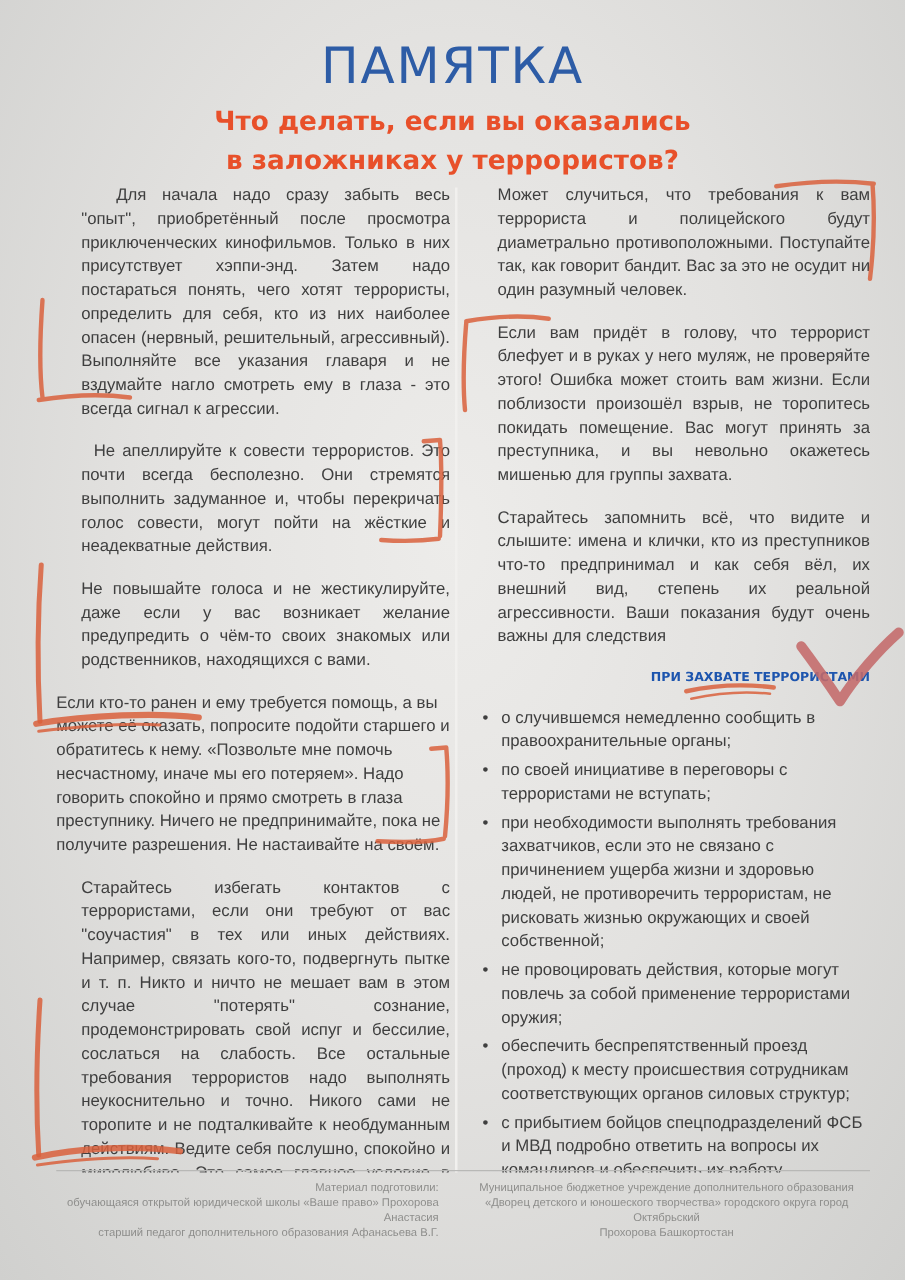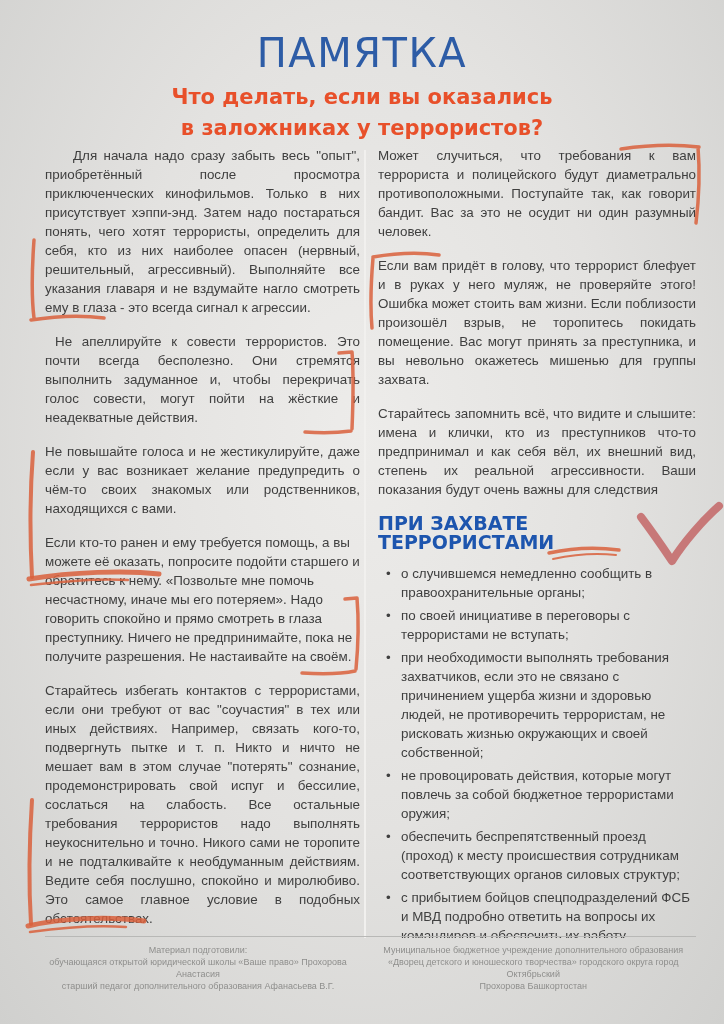--- a/index.html
+++ b/index.html
@@ -35,41 +35,41 @@
   }
   .subtitle{margin:0;font-family:"DejaVu Sans",sans-serif;font-weight:700;font-size:21px;line-height:31px;color:var(--subtitle-orange);}
   .subtitle-line{display:block;}
 
   
   .col{position:absolute;top:146px;height:792px;overflow:hidden;z-index:3;
        color:var(--body-text);font-size:13.4px;line-height:19px;}
   .col-left{left:45px;width:315px;}
   .col-right{left:378px;width:318px;}
   .para{margin:0 0 15px 0;}
-  .justify{text-align:justify;}
+  .justify{text-align:justify;margin-left:20px;}
   .indent-lg{text-indent:28px;}
   .indent-sm{text-indent:10px;}
   .col-divider{position:absolute;left:364px;top:150px;width:2px;height:788px;background:#f1f0ee;z-index:1;}
 
   .list-heading{
-    margin:10px 0 12px 0;text-align:left;
+    margin:10px 0 12px 0;text-align:right;
     font-family:"DejaVu Sans",sans-serif;font-weight:700;
-    font-size:19px;line-height:19px;color:var(--heading-blue);
+    font-size:10px;line-height:19px;color:var(--heading-blue);
   }
   .heading-line{display:block;}
   .rules{list-style:none;margin:0;padding:0 0 0 8px;}
   .rule{position:relative;padding-left:15px;margin:0 0 4px 0;text-align:left;}
   .rule::before{content:"\2022";position:absolute;left:0;top:0;color:var(--body-text);}
 
   
   .footer{position:absolute;left:45px;right:28px;top:936px;z-index:3;}
   .footer-rule{height:1px;background:#b8b8b6;}
   .footer-cols{display:flex;justify-content:space-between;padding-top:7px;}
   .footer-left,.footer-right{font-size:9px;line-height:12px;color:var(--footer-text);}
-  .footer-left{width:47%;text-align:center;}
+  .footer-left{width:47%;text-align:right;}
   .footer-right{width:50%;text-align:center;}
 </style>
 </head>
 <body>
 
 <div class="page">
 
   <svg class="decor" viewBox="0 0 724 1024" aria-hidden="true">
     <g fill="none" stroke-linecap="round" stroke-linejoin="round">
       <path class="stroke-orange" stroke-width="3.5" d="M34 240 C32 268 31 294 34 318 M31 320 C56 316 82 315 104 318"></path>
@@ -111,21 +111,21 @@
     <p class="para justify">Может случиться, что требования к вам террориста и полицейского будут диаметрально противоположными. Поступайте так, как говорит бандит. Вас за это не осудит ни один разумный человек.</p>
     <p class="para justify">Если вам придёт в голову, что террорист блефует и в руках у него муляж, не проверяйте этого! Ошибка может стоить вам жизни. Если поблизости произошёл взрыв, не торопитесь покидать помещение. Вас могут принять за преступника, и вы невольно окажетесь мишенью для группы захвата.</p>
     <p class="para justify">Старайтесь запомнить всё, что видите и слышите: имена и клички, кто из преступников что-то предпринимал и как себя вёл, их внешний вид, степень их реальной агрессивности. Ваши показания будут очень важны для следствия</p>
     <h3 class="list-heading">
       <span class="heading-line">ПРИ ЗАХВАТЕ ТЕРРОРИСТАМИ</span>
     </h3>
     <ul class="rules">
       <li class="rule">о случившемся немедленно сообщить в правоохранительные органы;</li>
       <li class="rule">по своей инициативе в переговоры с террористами не вступать;</li>
       <li class="rule">при необходимости выполнять требования захватчиков, если это не связано с причинением ущерба жизни и здоровью людей, не противоречить террористам, не рисковать жизнью окружающих и своей собственной;</li>
-      <li class="rule">не провоцировать действия, которые могут повлечь за собой бюджетное террористами оружия;</li>
+      <li class="rule">не провоцировать действия, которые могут повлечь за собой применение террористами оружия;</li>
       <li class="rule">обеспечить беспрепятственный проезд (проход) к месту происшествия сотрудникам соответствующих органов силовых структур;</li>
       <li class="rule">с прибытием бойцов спецподразделений ФСБ и МВД подробно ответить на вопросы их командиров и обеспечить их работу.</li>
     </ul>
   </section>
 
   <footer class="footer">
     <div class="footer-rule"></div>
     <div class="footer-cols">
       <div class="footer-left">
         <div>Материал подготовили:</div>

